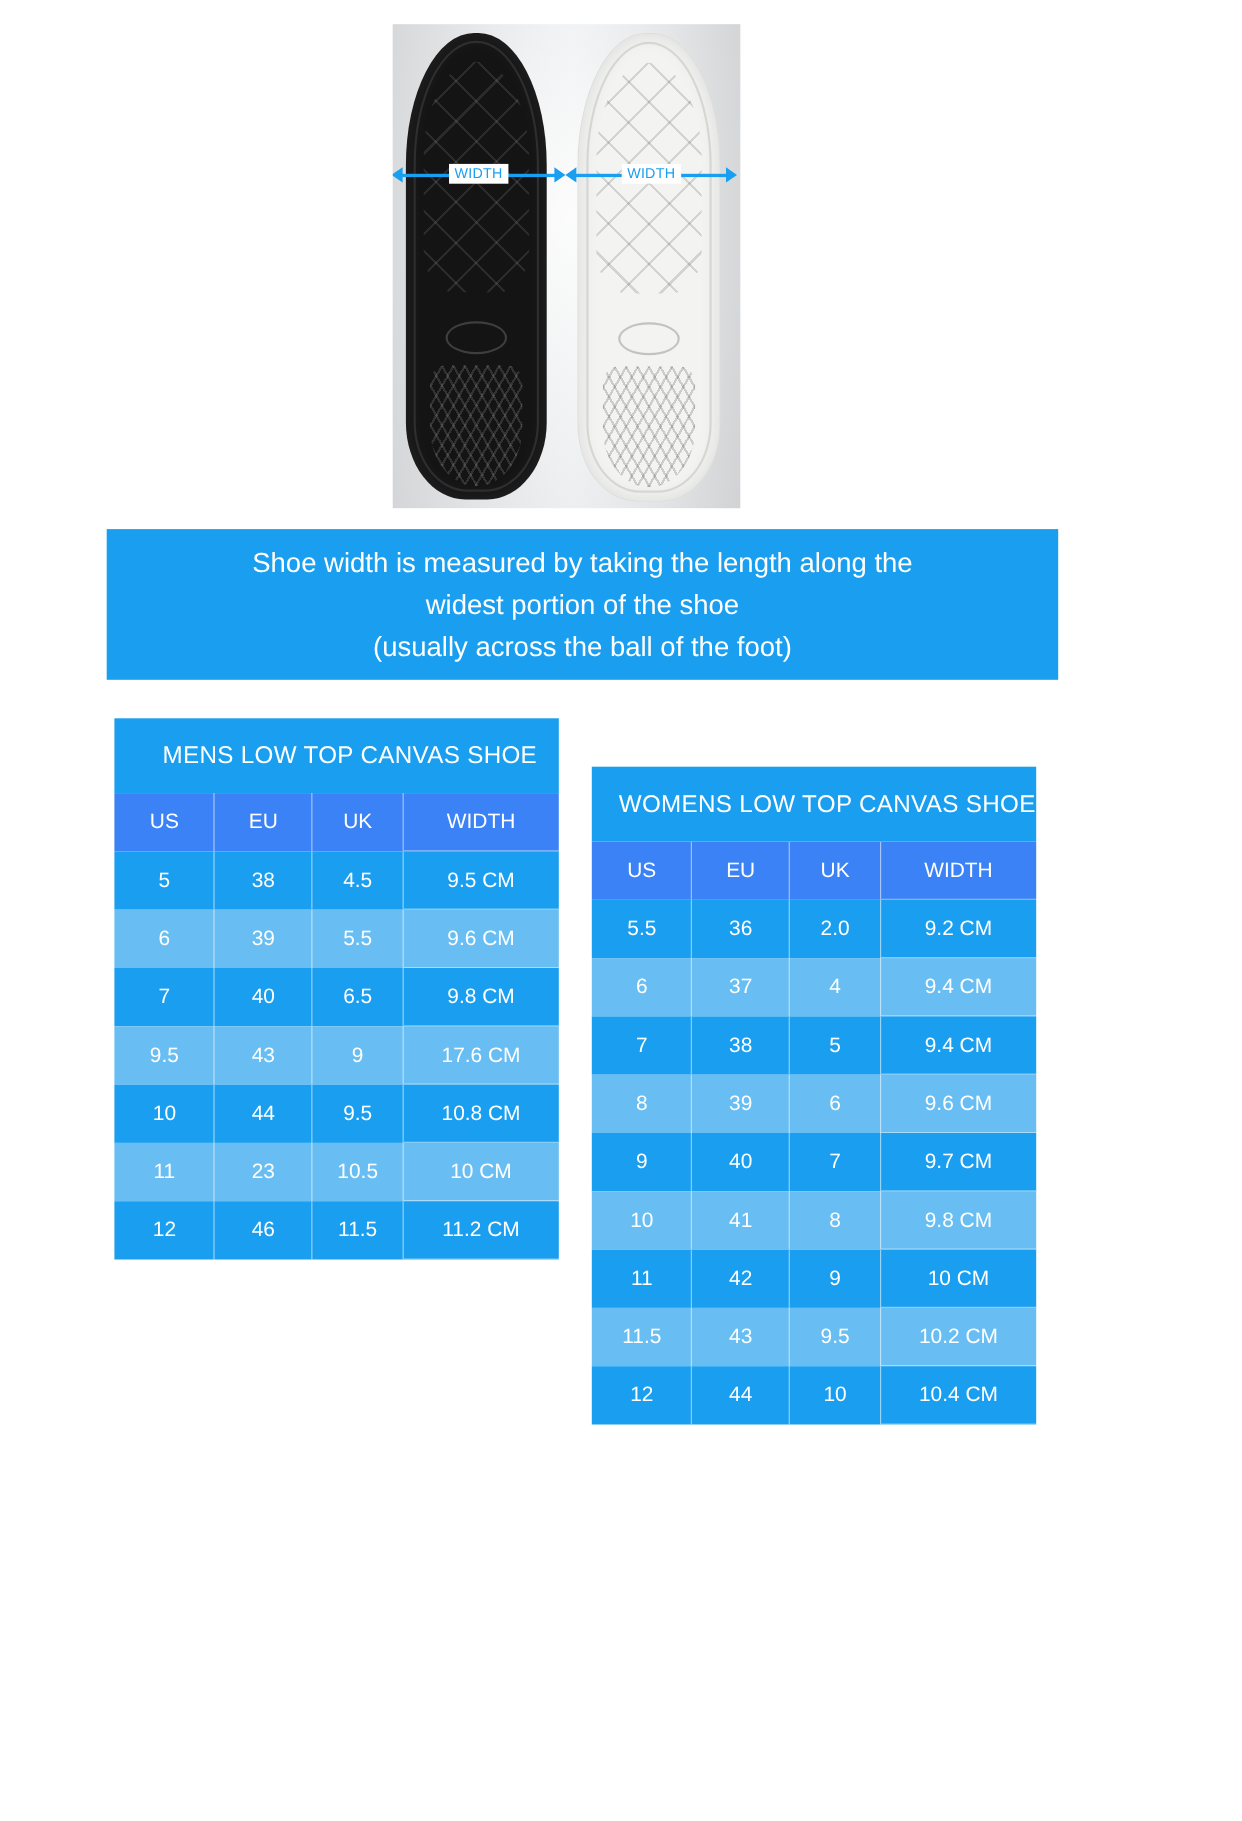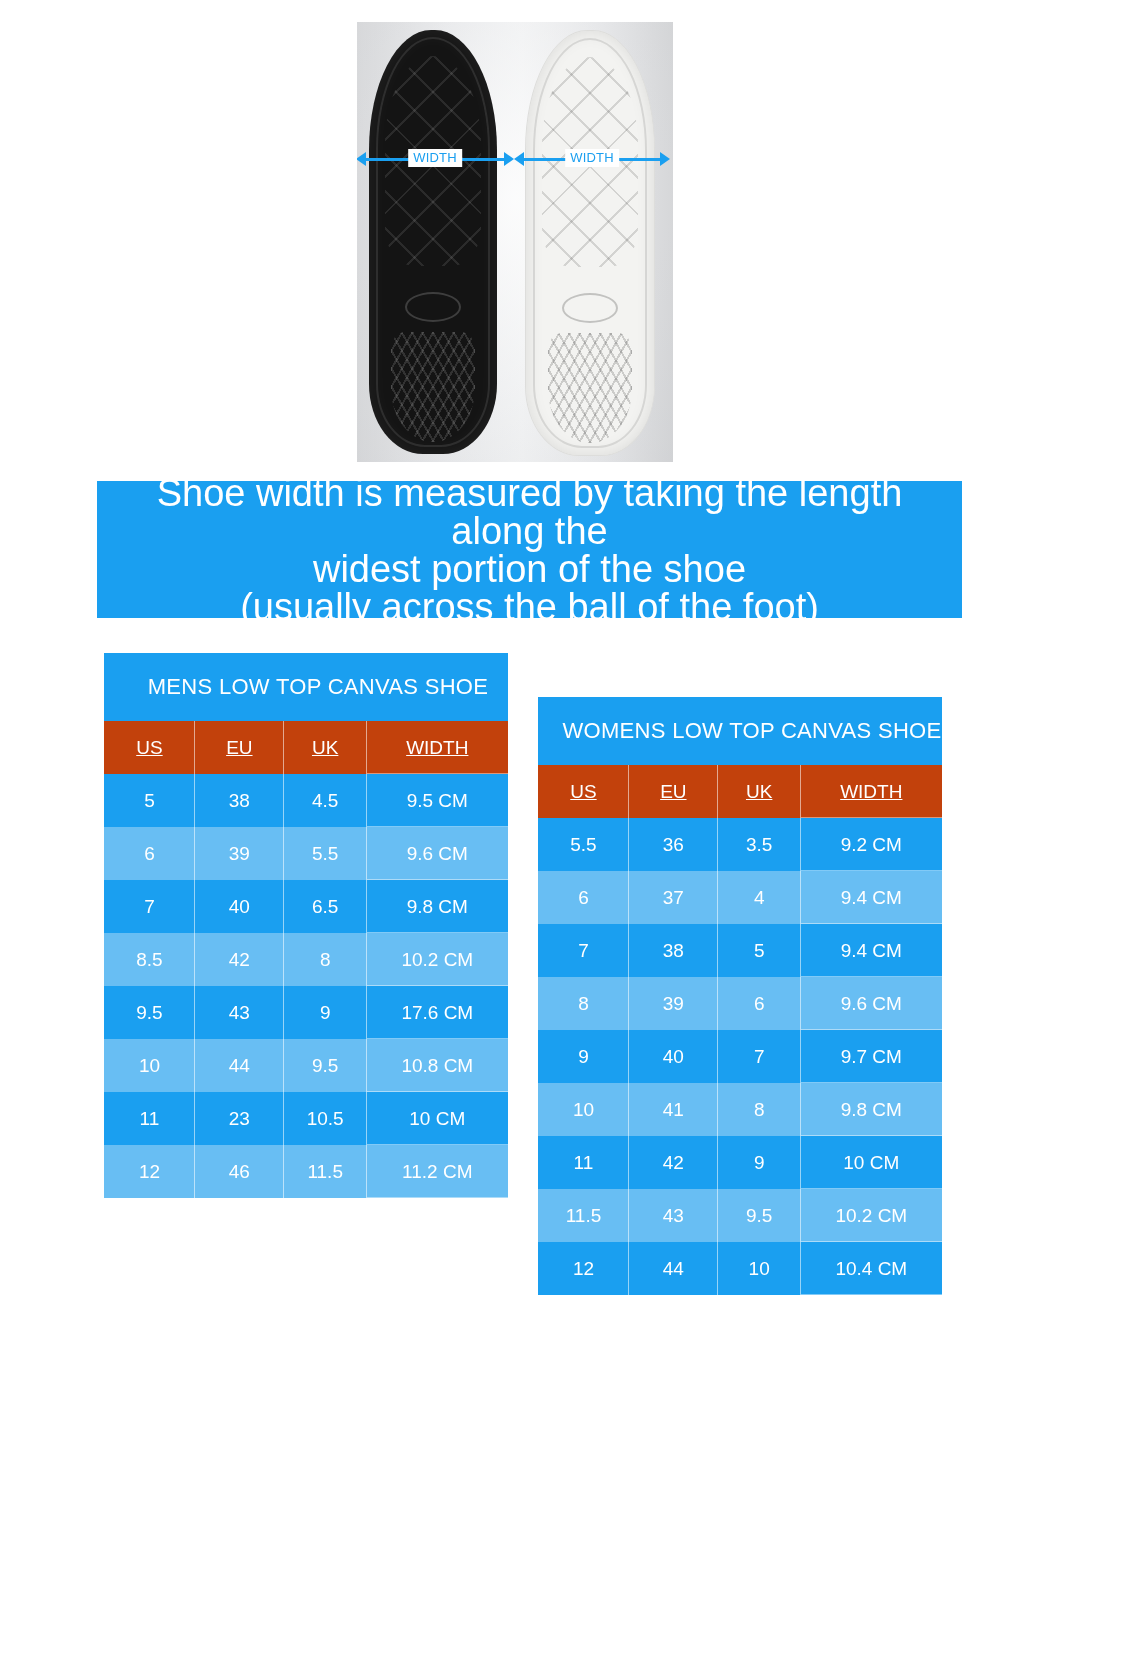--- a/index.html
+++ b/index.html
@@ -147,21 +147,21 @@
     width: 865px;
     height: 137px;
     background: #1a9ff0;
     color: #ffffff;
     display: flex;
     align-items: center;
     justify-content: center;
     text-align: center;
   }
   .note-text {
-    font-size: 38px;
+    font-size: 25px;
     line-height: 38px;
     font-weight: 400;
     padding: 0 24px;
     white-space: pre-line;
   }
 
   
   .table-wrap {
     position: absolute;
     top: 653px;
@@ -189,21 +189,21 @@
   }
   .tbl th, .tbl td {
     color: #ffffff;
     text-align: center;
     font-size: 19px;
     font-weight: 400;
     height: 53px;
     border: none;
     padding: 0;
   }
-  .tbl thead th { background: #c2410c; font-size: 19px; text-decoration: underline; }
+  .tbl thead th { background: #3b82f6; font-size: 19px; }
   .tbl tbody tr:nth-child(odd)  td { background: #1a9ff0; }
   .tbl tbody tr:nth-child(even) td { background: #68bef3; }
   .tbl col.c-us    { width: 22.5%; }
   .tbl col.c-eu    { width: 22.0%; }
   .tbl col.c-uk    { width: 20.5%; }
   .tbl col.c-width { width: 35.0%; }
   .tbl thead tr th:not(:last-child),
   .tbl tbody tr td:not(:last-child) {
     box-shadow: inset -1px 0 0 rgba(255,255,255,0.55);
   }
@@ -283,26 +283,20 @@
         <td>5.5</td>
         <td>9.6 CM</td>
       </tr>
       <tr>
         <td>7</td>
         <td>40</td>
         <td>6.5</td>
         <td>9.8 CM</td>
       </tr>
       <tr>
-        <td>8.5</td>
-        <td>42</td>
-        <td>8</td>
-        <td>10.2 CM</td>
-      </tr>
-      <tr>
         <td>9.5</td>
         <td>43</td>
         <td>9</td>
         <td>17.6 CM</td>
       </tr>
       <tr>
         <td>10</td>
         <td>44</td>
         <td>9.5</td>
         <td>10.8 CM</td>
@@ -337,21 +331,21 @@
         <th>US</th>
         <th>EU</th>
         <th>UK</th>
         <th>WIDTH</th>
       </tr>
     </thead>
     <tbody>
       <tr>
         <td>5.5</td>
         <td>36</td>
-        <td>3.5</td>
+        <td>2.0</td>
         <td>9.2 CM</td>
       </tr>
       <tr>
         <td>6</td>
         <td>37</td>
         <td>4</td>
         <td>9.4 CM</td>
       </tr>
       <tr>
         <td>7</td>

